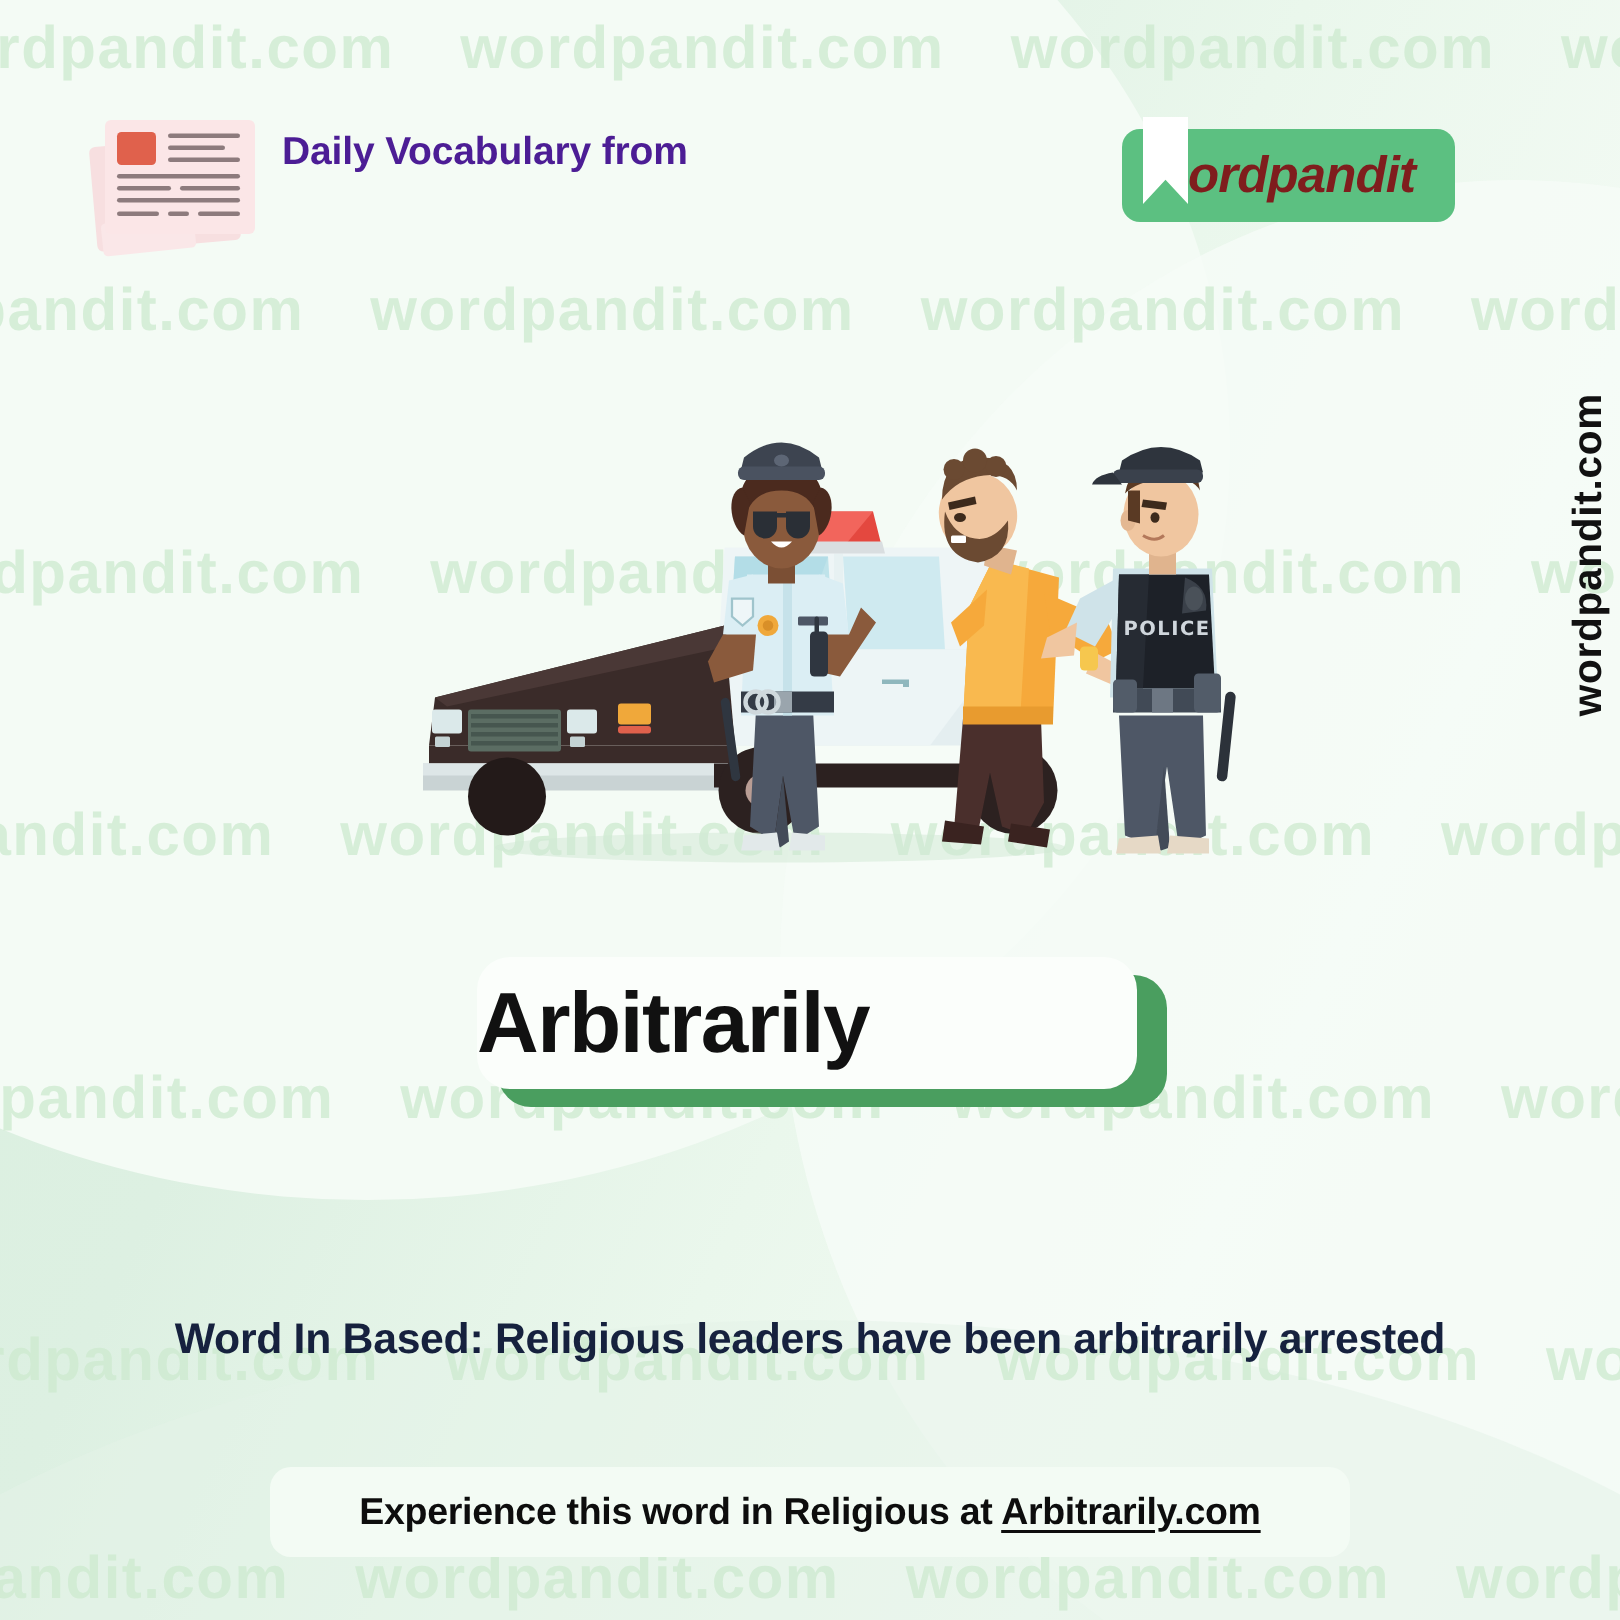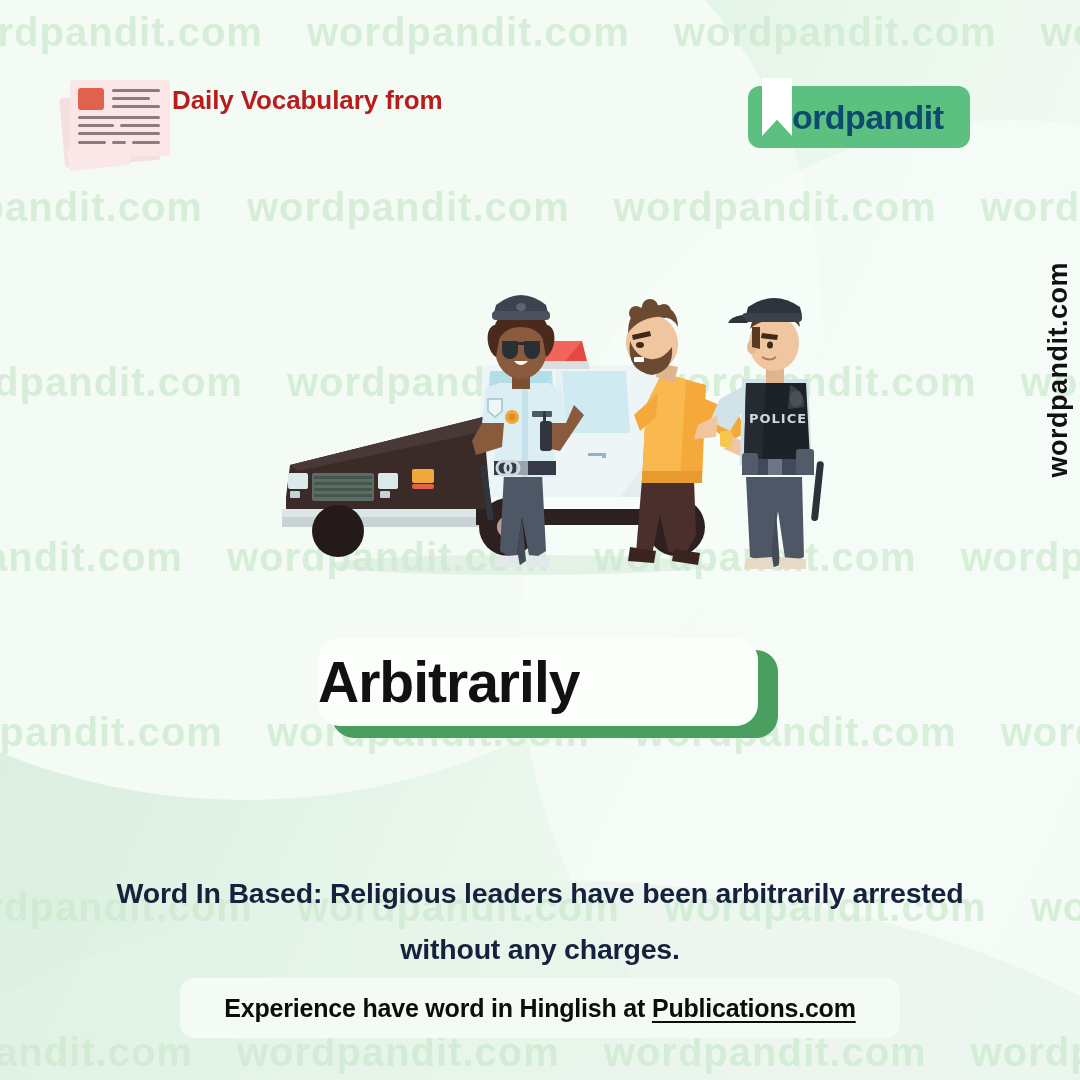--- a/index.html
+++ b/index.html
@@ -117,26 +117,26 @@
     border-radius: 3px;
   }
   .news-line {
     position: absolute;
     height: 3px;
     background: #8d7b7d;
     border-radius: 2px;
   }
   .header-title {
     position: absolute;
-    left: 172px;
+    left: 188px;
     top: 84px;
     font-size: 26px;
     font-weight: 700;
     line-height: 1.24;
-    color: #b91c1c;
+    color: #4c1d95;
     letter-spacing: -0.1px;
   }
 
   
   .brand-logo {
     position: absolute;
     left: 748px;
     top: 86px;
     width: 222px;
     height: 62px;
@@ -151,22 +151,23 @@
     height: 58px;
     background: #ffffff;
     clip-path: polygon(0 0, 100% 0, 100% 100%, 50% 72%, 0 100%);
   }
   .brand-text {
     position: absolute;
     left: 44px;
     top: 12px;
     font-size: 34px;
     font-weight: 700;
-    color: #0c4a6e;
+    color: #7f1d1d;
     letter-spacing: -0.6px;
+    font-style: italic;
   }
 
   
   .side-text {
     position: absolute;
     right: 6px;
     top: 262px;
     font-size: 27px;
     font-weight: 700;
     color: #111111;
@@ -527,22 +528,21 @@
   <div class="word-card-wrap">
     <div class="word-card-shadow"></div>
     <div class="word-card">
       <span class="word-card-text">Arbitrarily</span>
     </div>
   </div>
 
 
   <div class="example">
     <div>Word In Based: Religious leaders have been arbitrarily arrested</div>
-    <div>without any charges.</div>
   </div>
 
   <div class="footer-pill">
     <div class="footer-text">
-      <span>Experience have word in Hinglish at </span><span class="footer-link">Publications.com</span>
+      <span>Experience this word in Religious at </span><span class="footer-link">Arbitrarily.com</span>
     </div>
   </div>
 
 </div>
 
 </body></html>

